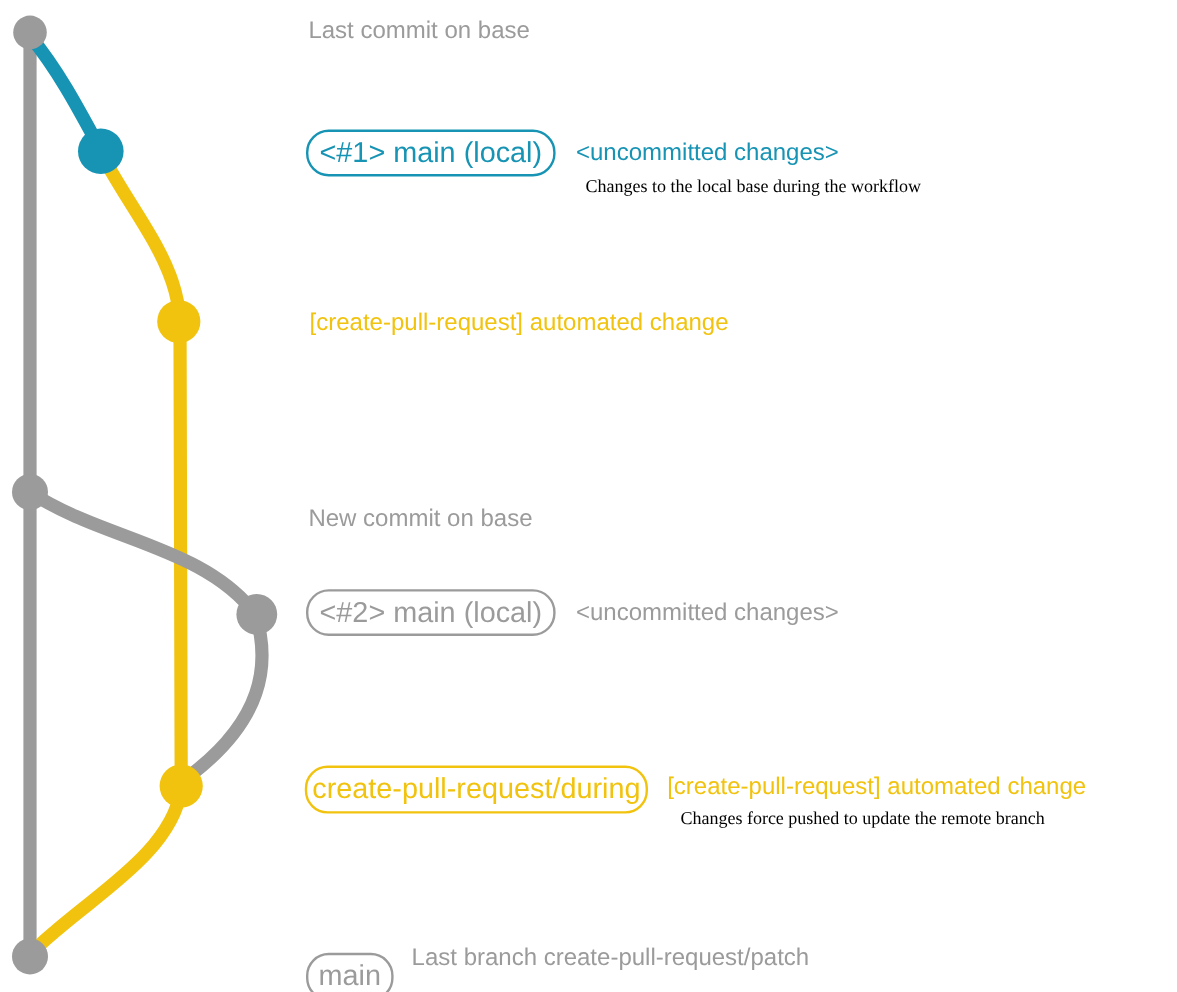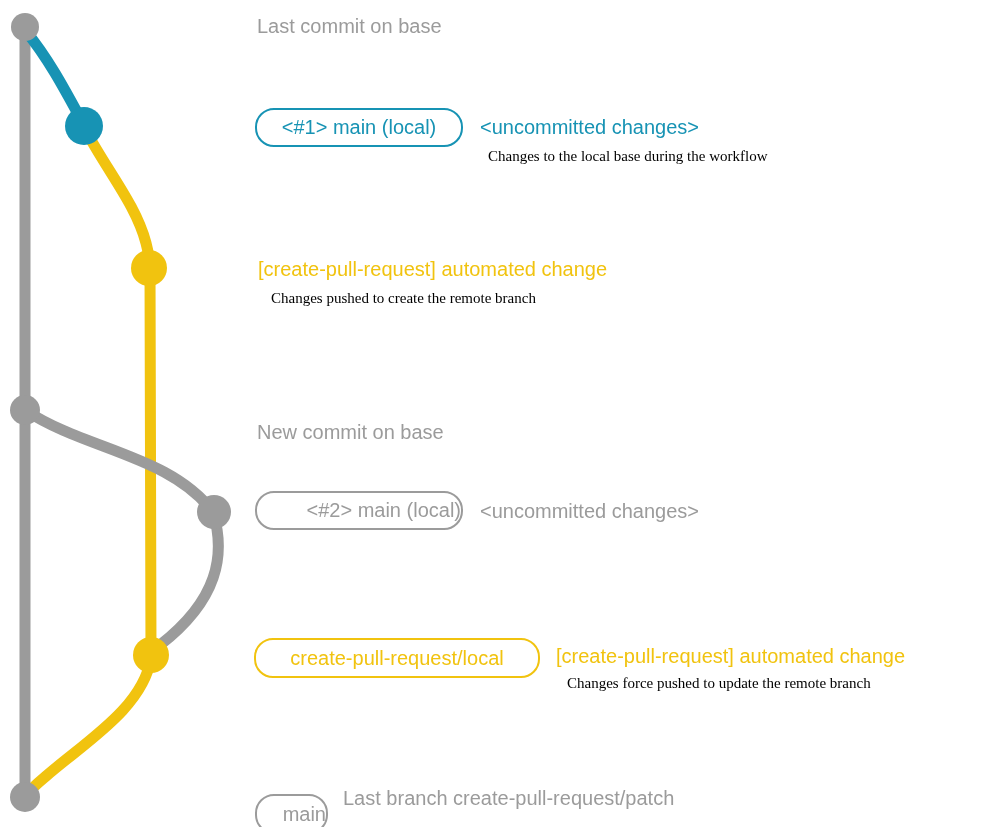--- a/index.html
+++ b/index.html
@@ -26,24 +26,24 @@
 
   .lbl{position:absolute;white-space:nowrap;font-size:20px;line-height:1.2;}
   .gray-text{color:var(--base-gray);}
   .blue-text{color:var(--local-blue);}
   .yellow-text{color:var(--branch-yellow);}
 
   .desc{position:absolute;white-space:nowrap;color:var(--desc-black);
         font-family:"Liberation Serif",serif;font-size:15px;line-height:1.2;}
 
   .tagbox{position:absolute;display:flex;align-items:center;justify-content:center;
-          border:2px solid;border-radius:19px;font-size:20px;white-space:nowrap;
+          border:2px solid;border-radius:19px;font-size:24px;white-space:nowrap;
           background:var(--bg-white);}
   .tagbox.blue{border-color:var(--local-blue);color:var(--local-blue);}
-  .tagbox.gray{border-color:var(--base-gray);color:var(--base-gray);justify-content:flex-end;}
+  .tagbox.gray{border-color:var(--base-gray);color:var(--base-gray);}
   .tagbox.yellow{border-color:var(--branch-yellow);color:var(--branch-yellow);}
 </style>
 </head>
 <body>
 
 <div class="stage">
 
   <svg class="graph" width="981" height="827" viewBox="0 0 981 827" aria-hidden="true">
 
     <path class="stroke-gray" d="M25,27 L25,797"></path>
@@ -65,31 +65,30 @@
 
   <div class="lbl gray-text" style="left:257px;top:14px">Last commit on base</div>
 
   <div class="tagbox blue" style="left:255px;top:108px;width:208px;height:39px">
     <span>&lt;#1&gt; main (local)</span>
   </div>
   <div class="lbl blue-text" style="left:480px;top:115px">&lt;uncommitted changes&gt;</div>
   <div class="desc" style="left:488px;top:147px">Changes to the local base during the workflow</div>
 
   <div class="lbl yellow-text" style="left:258px;top:257px">[create-pull-request] automated change</div>
-  <div class="desc" style="left:271px;top:289px">Changes pushed to create the remote branch</div>
 
   <div class="lbl gray-text" style="left:257px;top:420px">New commit on base</div>
 
   <div class="tagbox gray" style="left:255px;top:491px;width:208px;height:39px">
     <span>&lt;#2&gt; main (local)</span>
   </div>
   <div class="lbl gray-text" style="left:480px;top:499px">&lt;uncommitted changes&gt;</div>
 
   <div class="tagbox yellow" style="left:254px;top:638px;width:286px;height:40px">
-    <span>create-pull-request/local</span>
+    <span>create-pull-request/during</span>
   </div>
   <div class="lbl yellow-text" style="left:556px;top:644px">[create-pull-request] automated change</div>
   <div class="desc" style="left:567px;top:674px">Changes force pushed to update the remote branch</div>
 
   <div class="tagbox gray" style="left:255px;top:794px;width:73px;height:40px">
     <span>main</span>
   </div>
   <div class="lbl gray-text" style="left:343px;top:786px">Last branch create-pull-request/patch</div>
 
 </div>

